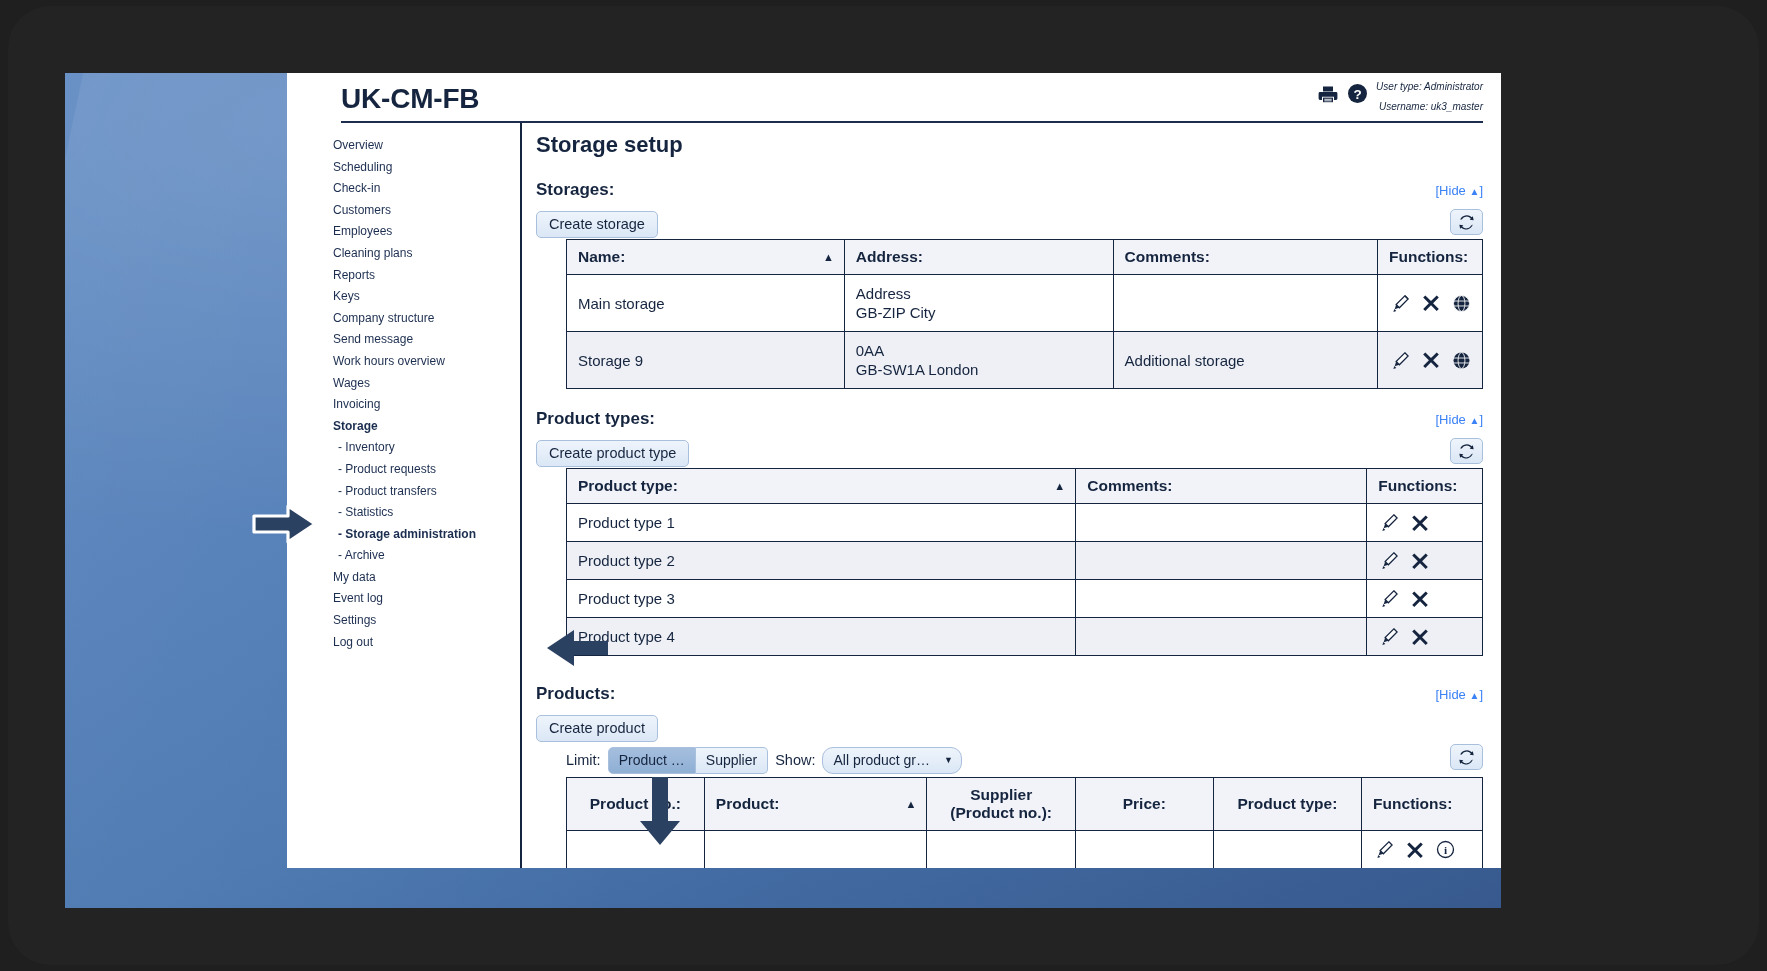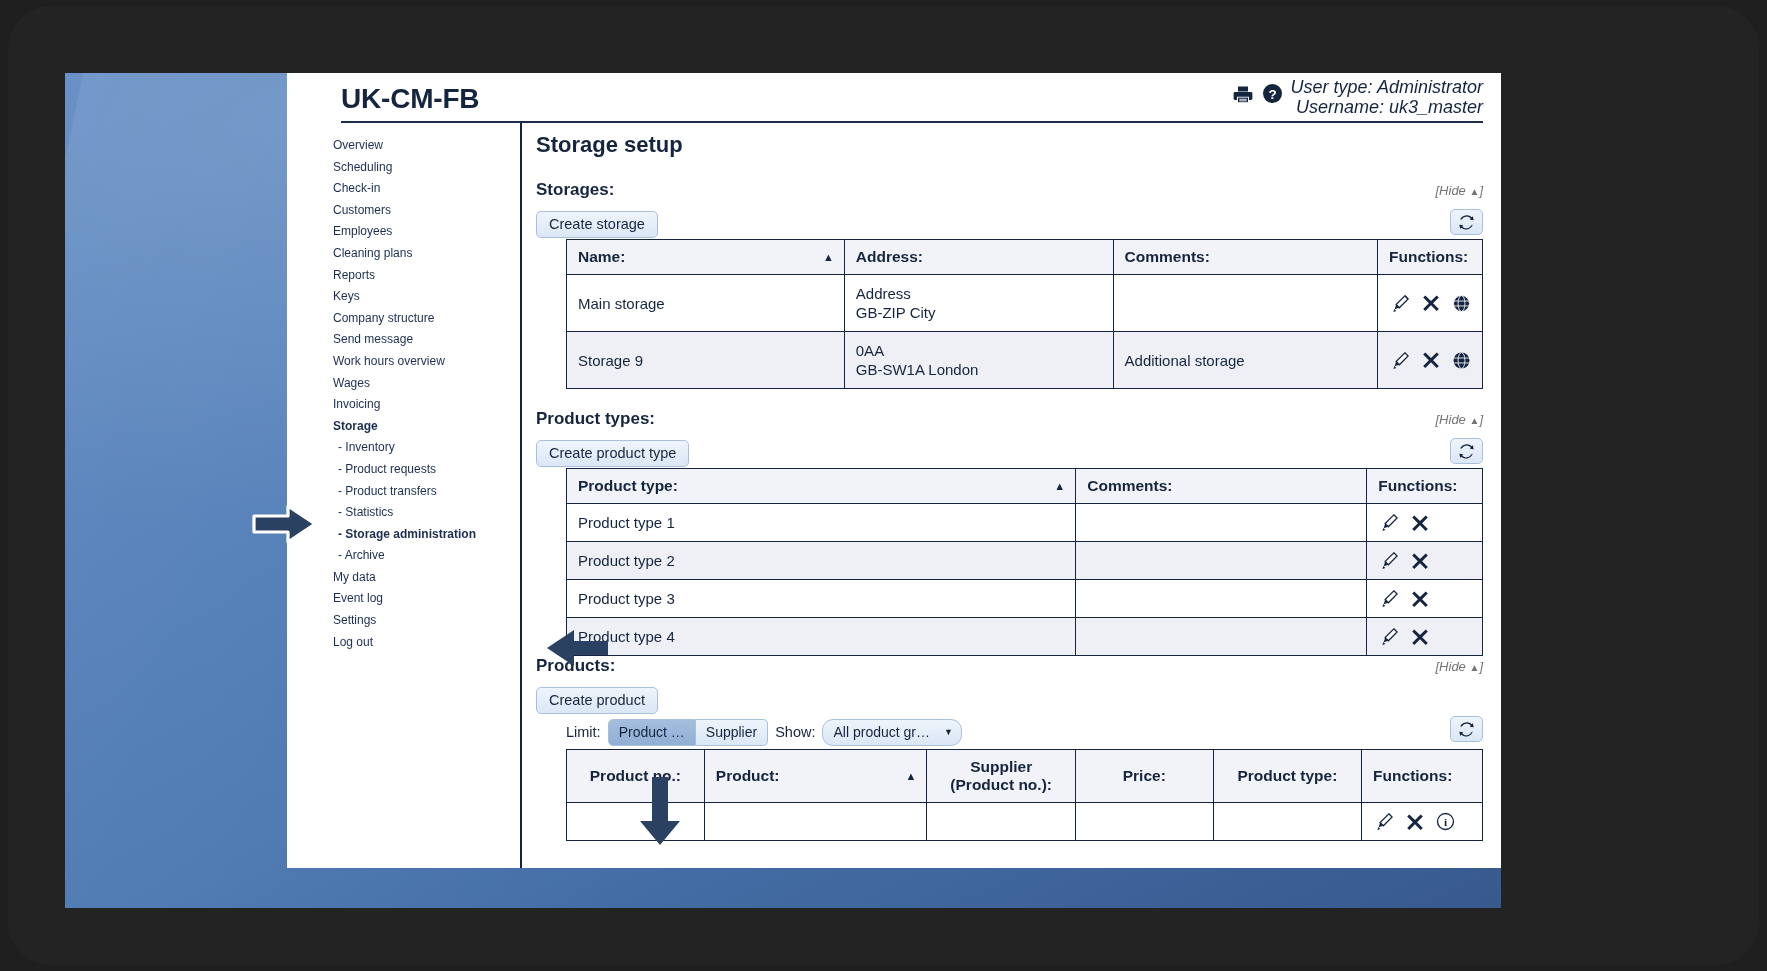--- a/index.html
+++ b/index.html
@@ -73,21 +73,21 @@
     gap: 8px;
   }
   .hdr-icon {
     display: block;
     margin-top: 6px;
     cursor: pointer;
   }
   .userinfo {
     text-align: right;
     font-style: italic;
-    font-size: 18px;
+    font-size: 10px;
     line-height: 20px;
     color: #16253f;
     white-space: nowrap;
     font-weight: 500;
   }
 
   
   #app-body {
     position: relative;
     display: flex;
@@ -130,24 +130,23 @@
   }
   .sec-label {
     font-size: 17px;
     font-weight: bold;
     color: #16253f;
   }
   .hide-link {
     position: absolute;
     right: 0; top: 3px;
     font-size: 13px;
-    color: #737373;
+    color: #3b82f6;
     cursor: pointer;
     white-space: nowrap;
-    font-style: italic;
   }
   .hide-link .caret { font-size: 10px; }
 
   
   .toolbar {
     position: relative;
     margin-right: 0;
     height: 28px;
   }
   .btn {
@@ -526,21 +525,21 @@
                       <svg width="18" height="18" viewBox="0 0 18 18">
                           <path d="M3.3 1.4L9 7.1l5.7-5.7 2.1 2.1L11.1 9.2l5.7 5.7-2.1 2.1L9 11.3 3.3 17l-2.1-2.1 5.7-5.7L1.2 3.5z" fill="#16253f"></path>
                         </svg>
                     </span>
                   </div>
                 </td>
               </tr>
             </tbody>
           </table>
 
-          <div class="sec-head" style="">
+          <div class="sec-head" style="margin-top:28px">
             <span class="sec-label">Products:</span>
             <span class="hide-link"><span>[Hide </span><span class="caret">▲</span><span>]</span></span>
           </div>
 
           <div class="toolbar">
             <span class="btn">Create product</span>
           </div>
 
           <div class="filterbar">
             <span class="filter-label">Limit:</span>

